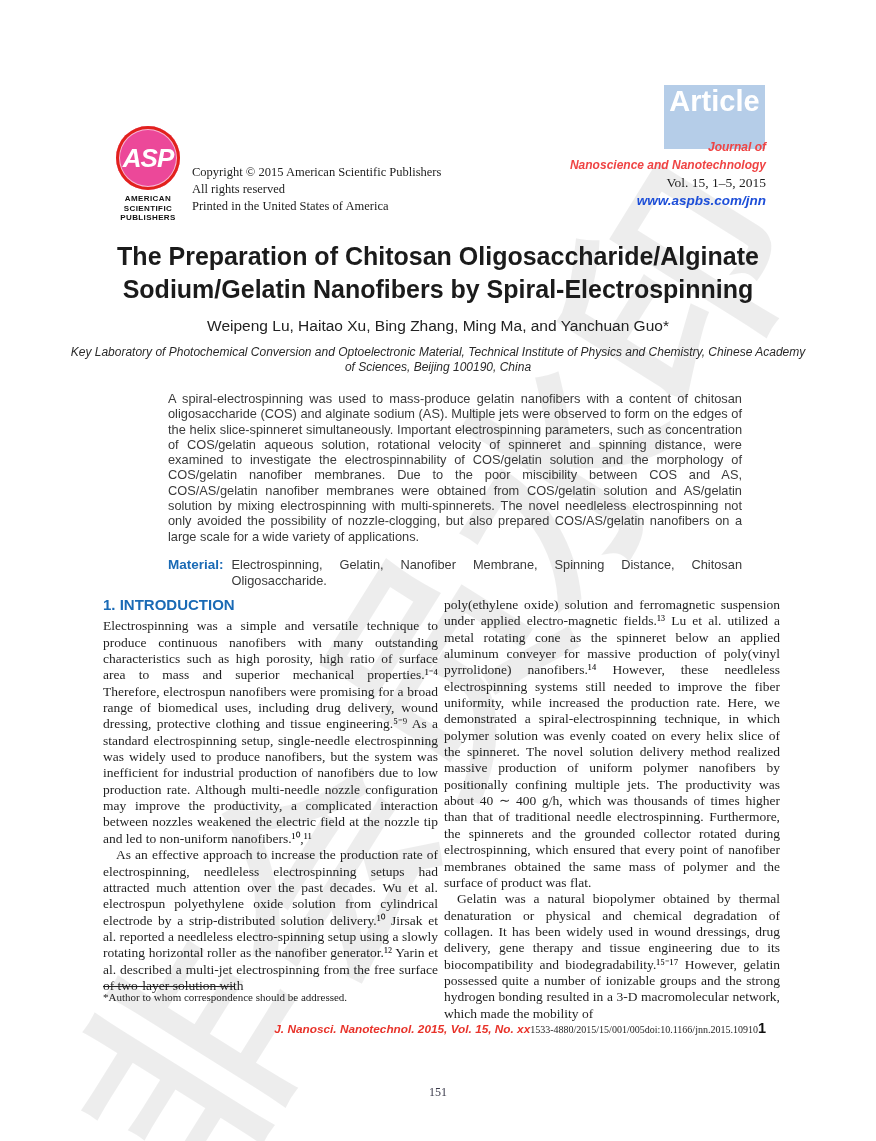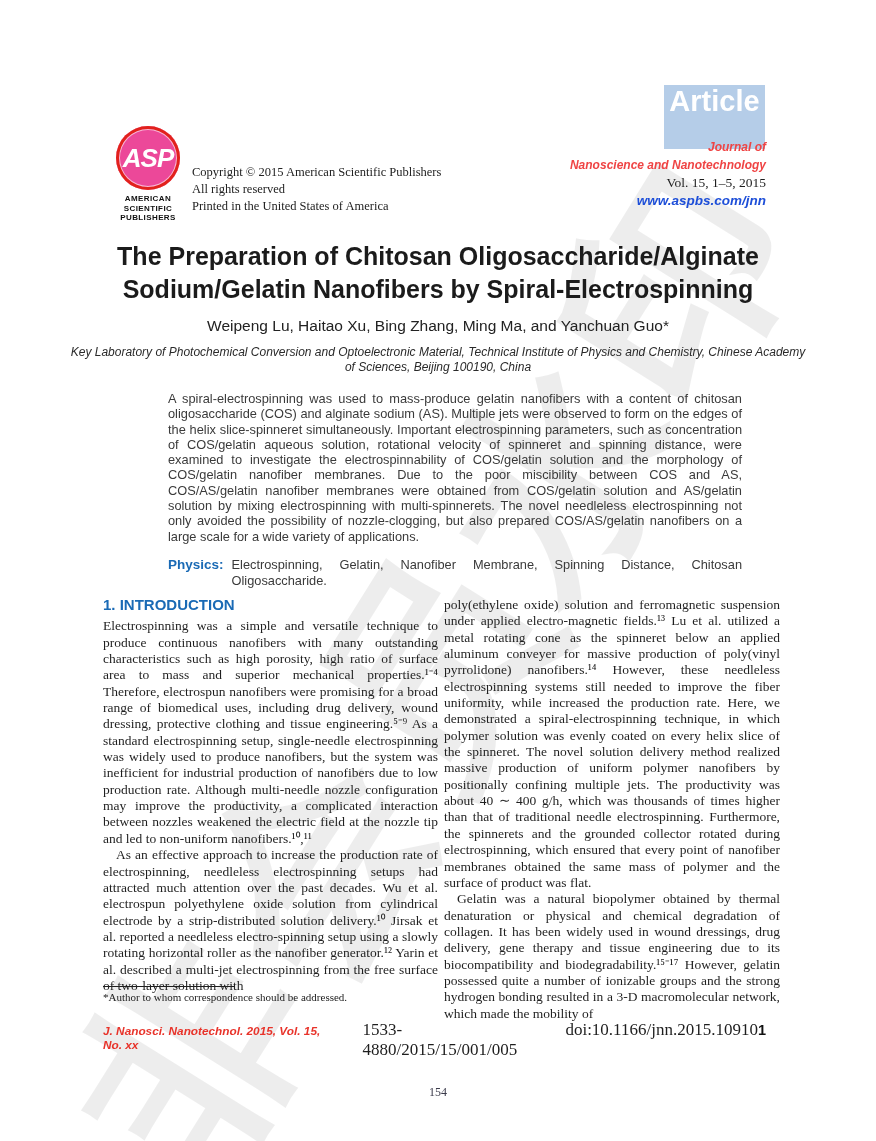--- a/index.html
+++ b/index.html
@@ -68,21 +68,21 @@
   
   .footnote{position:absolute;left:103px;top:986px;width:335px;}
   .footnote-rule{width:132px;border-top:1.6px solid #1e1e1e;margin-bottom:4px;}
   .footnote-text{font-size:11px;color:#222;}
   
   .footer{
     position:absolute;left:103px;top:1020px;width:663px;
     display:flex;justify-content:flex-end;align-items:baseline;
   }
   .footer-ref{color:#e8332a;font-family:"Liberation Sans",sans-serif;font-weight:700;font-style:italic;font-size:11.8px;}
-  .footer-issn,.footer-doi{font-size:17px;color:#1e1e1e;margin-left:24px;}
+  .footer-issn,.footer-doi{font-size:10px;color:#1e1e1e;}
   .footer-right{display:flex;align-items:baseline;}
   .footer-page{font-weight:700;font-size:14.5px;font-family:"Liberation Sans",sans-serif;color:#111;}
   .scan-page{position:absolute;left:0;top:1085px;width:876px;text-align:center;font-size:12px;color:#3a3a4a;}
 </style>
 </head>
 <body>
 
 <div class="page">
 
   <div class="watermark">非会员水印</div>
@@ -123,21 +123,21 @@
     </div>
     <div class="authors">Weipeng Lu, Haitao Xu, Bing Zhang, Ming Ma, and Yanchuan Guo*</div>
     <div class="affiliation">
       <div>Key Laboratory of Photochemical Conversion and Optoelectronic Material, Technical Institute of Physics and Chemistry, Chinese Academy</div>
       <div>of Sciences, Beijing 100190, China</div>
     </div>
 
     <div class="front-matter">
       <p class="abstract-text">A spiral-electrospinning was used to mass-produce gelatin nanofibers with a content of chitosan oligosaccharide (COS) and alginate sodium (AS). Multiple jets were observed to form on the edges of the helix slice-spinneret simultaneously. Important electrospinning parameters, such as concentration of COS/gelatin aqueous solution, rotational velocity of spinneret and spinning distance, were examined to investigate the electrospinnability of COS/gelatin solution and the morphology of COS/gelatin nanofiber membranes. Due to the poor miscibility between COS and AS, COS/AS/gelatin nanofiber membranes were obtained from COS/gelatin solution and AS/gelatin solution by mixing electrospinning with multi-spinnerets. The novel needleless electrospinning not only avoided the possibility of nozzle-clogging, but also prepared COS/AS/gelatin nanofibers on a large scale for a wide variety of applications.</p>
       <div class="keywords-row">
-        <span class="kw-label">Physics:</span>
+        <span class="kw-label">Material:</span>
         <span class="kw-text">Electrospinning, Gelatin, Nanofiber Membrane, Spinning Distance, Chitosan Oligosaccharide.</span>
       </div>
     </div>
 
     <div class="col col-left">
       <h2 class="sec-heading">1. INTRODUCTION</h2>
       <p>Electrospinning was a simple and versatile technique to produce continuous nanofibers with many outstanding characteristics such as high porosity, high ratio of surface area to mass and superior mechanical properties.¹⁻⁴ Therefore, electrospun nanofibers were promising for a broad range of biomedical uses, including drug delivery, wound dressing, protective clothing and tissue engineering.⁵⁻⁹ As a standard electrospinning setup, single-needle electrospinning was widely used to produce nanofibers, but the system was inefficient for industrial production of nanofibers due to low production rate. Although multi-needle nozzle configuration may improve the productivity, a complicated interaction between nozzles weakened the electric field at the nozzle tip and led to non-uniform nanofibers.¹⁰,¹¹</p>
       <p class="indent">As an effective approach to increase the production rate of electrospinning, needleless electrospinning setups had attracted much attention over the past decades. Wu et al. electrospun polyethylene oxide solution from cylindrical electrode by a strip-distributed solution delivery.¹⁰ Jirsak et al. reported a needleless electro-spinning setup using a slowly rotating horizontal roller as the nanofiber generator.¹² Yarin et al. described a multi-jet electrospinning from the free surface of two-layer solution with</p>
     </div>
 
@@ -153,16 +153,16 @@
 
     <div class="footer">
       <span class="footer-ref">J. Nanosci. Nanotechnol. 2015, Vol. 15, No. xx</span>
       <span class="footer-issn">1533-4880/2015/15/001/005</span>
       <span class="footer-right">
         <span class="footer-doi">doi:10.1166/jnn.2015.10910</span>
         <span class="footer-page">1</span>
       </span>
     </div>
 
-    <div class="scan-page">154</div>
+    <div class="scan-page">151</div>
 
   </div>
 </div>
 
 </body></html>

